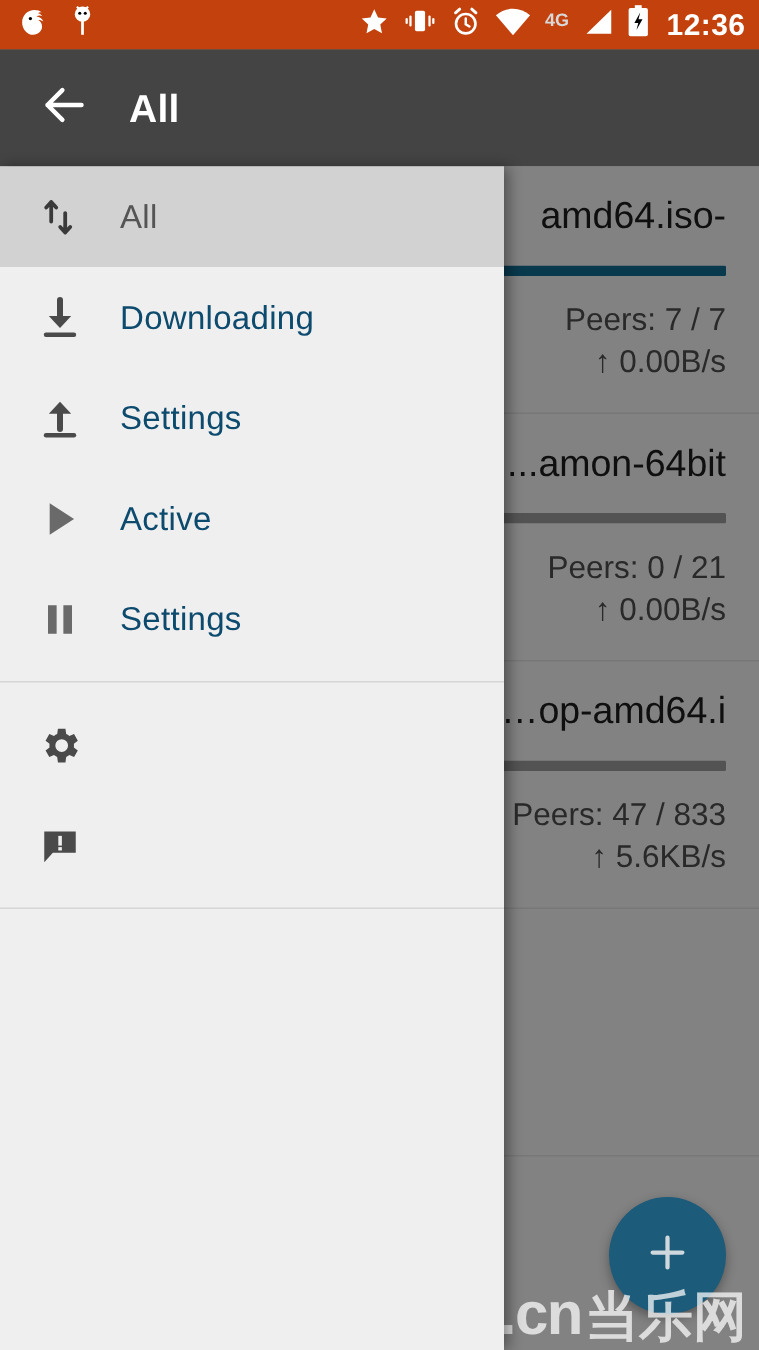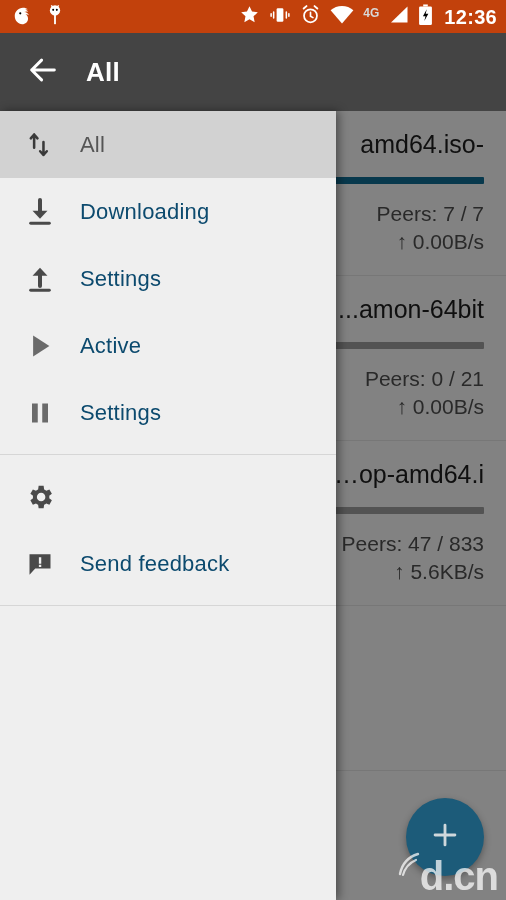--- a/index.html
+++ b/index.html
@@ -274,20 +274,21 @@
   </div>
 
   <div id="watermark">
     <span style="margin-right:-6px;margin-bottom:14px;">
       <svg width="30" height="26" viewBox="0 0 30 26">
           <path d="M4 22 C6 12 12 5 22 2" stroke="#ffffff" stroke-width="2.4" fill="none" stroke-linecap="round"></path>
           <path d="M7 23 C9 16 13 11 20 8" stroke="#ffffff" stroke-width="2.2" fill="none" stroke-linecap="round"></path>
         </svg>
     </span>
     <span class="wm-text">d.cn</span>
+    <span class="wm-cn">当乐网</span>
   </div>
 
   <div id="drawer">
 
     <div class="d-item selected">
       <span class="d-icon">
         <svg width="32" height="32" viewBox="0 0 24 24">
           <path d="M7.6 4.2 V14 M7.6 4.2 L5.1 7 M7.6 4.2 L10.1 7" stroke="#3a3a3a" stroke-width="1.9" fill="none" stroke-linecap="round" stroke-linejoin="round"></path>
           <path d="M14.6 19.5 V9.8 M14.6 19.5 L12.1 16.7 M14.6 19.5 L17.1 16.7" stroke="#3a3a3a" stroke-width="1.9" fill="none" stroke-linecap="round" stroke-linejoin="round"></path>
         </svg>
@@ -350,21 +351,20 @@
     </div>
 
     <div class="d-item">
       <span class="d-icon">
         <svg width="30" height="30" viewBox="0 0 24 24">
           <path fill="#4a4a4a" d="M3.6 4.2 h16.8 v11.4 H8.2 L3.6 20.6 Z"></path>
           <rect x="11.1" y="6.6" width="1.9" height="5.2" fill="#efefef"></rect>
           <rect x="11.1" y="12.6" width="1.9" height="1.8" fill="#efefef"></rect>
         </svg>
       </span>
-      <span class="d-label">Send feedback</span>
     </div>
 
     <div class="d-gap"></div>
     <div class="d-divider"></div>
     <div class="d-gap"></div>
 
 
   </div>
 </div>
 

